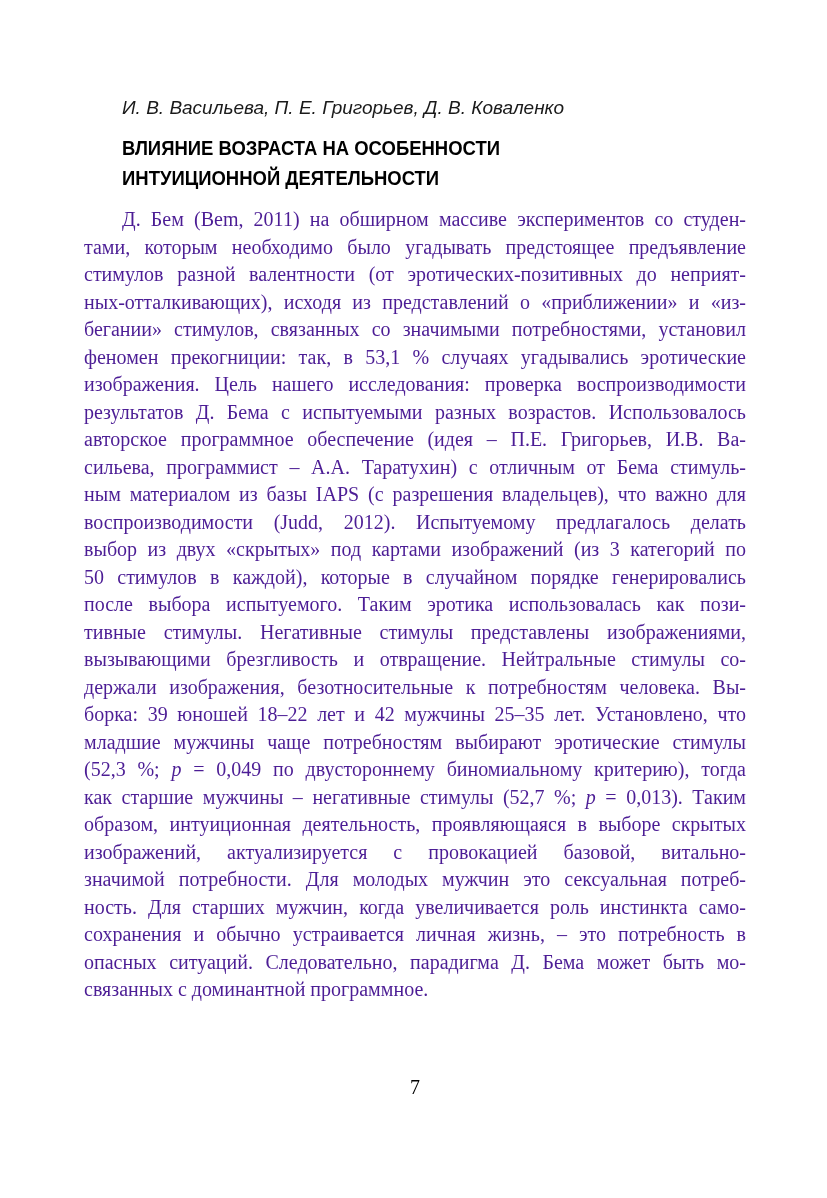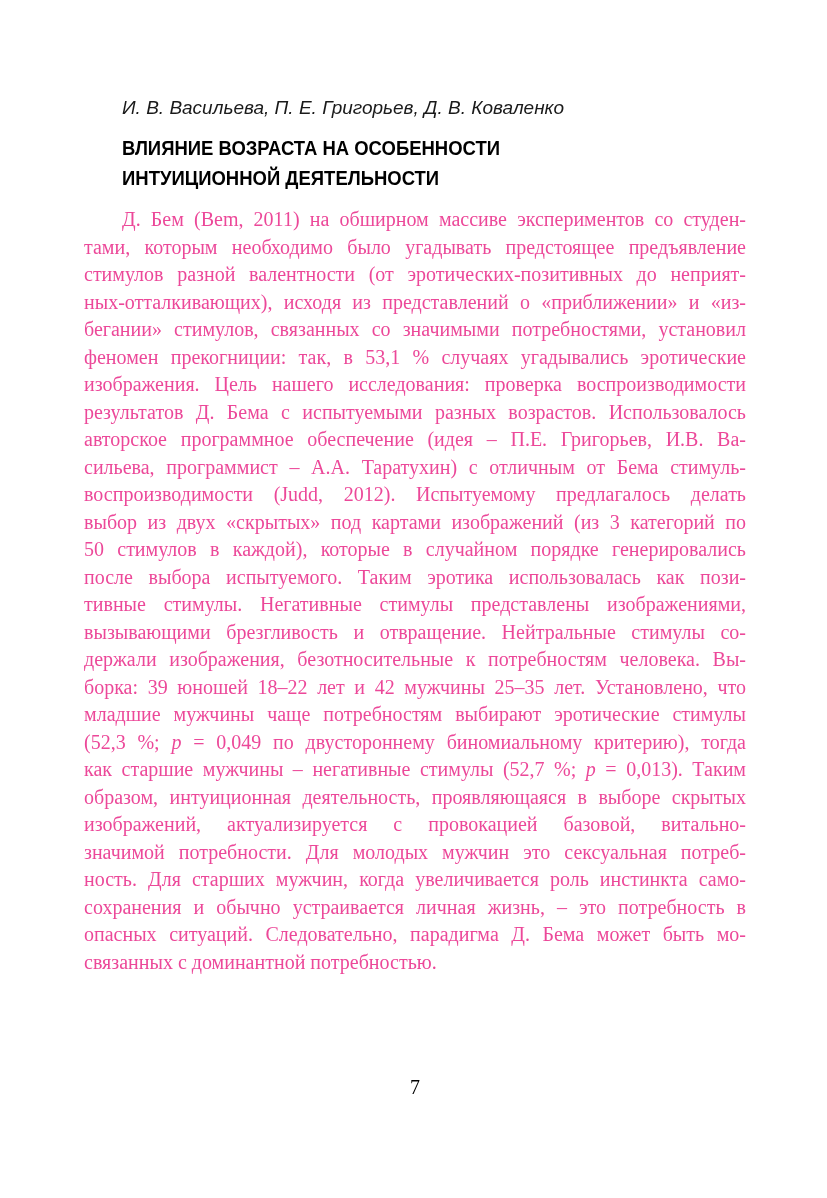--- a/index.html
+++ b/index.html
@@ -37,21 +37,21 @@
     white-space: nowrap;
   }
   .body-text {
     position: absolute;
     left: 84px;
     top: 206px;
     width: 662px;
     font-family: "Liberation Serif", serif;
     font-size: 20px;
     line-height: 27.5px;
-    color: #ec4899;
+    color: #4c1d95;
   }
   .body-line {
     text-align: justify;
     text-align-last: justify;
   }
   .body-line.first { text-indent: 38px; }
   .body-line.last  { text-align-last: left; }
   .body-line i { font-style: italic; font-family: "Liberation Serif", serif; }
   .page-number {
     position: absolute;
@@ -80,35 +80,36 @@
       <div class="body-line first">Д. Бем (Bem, 2011) на обширном массиве экспериментов со студен-</div>
       <div class="body-line">тами, которым необходимо было угадывать предстоящее предъявление</div>
       <div class="body-line">стимулов разной валентности (от эротических-позитивных до неприят-</div>
       <div class="body-line">ных-отталкивающих), исходя из представлений о «приближении» и «из-</div>
       <div class="body-line">бегании» стимулов, связанных со значимыми потребностями, установил</div>
       <div class="body-line">феномен прекогниции: так, в 53,1 % случаях угадывались эротические</div>
       <div class="body-line">изображения. Цель нашего исследования: проверка воспроизводимости</div>
       <div class="body-line">результатов Д. Бема с испытуемыми разных возрастов. Использовалось</div>
       <div class="body-line">авторское программное обеспечение (идея – П.Е. Григорьев, И.В. Ва-</div>
       <div class="body-line">сильева, программист – А.А. Таратухин) с отличным от Бема стимуль-</div>
+      <div class="body-line">ным материалом из базы IAPS (с разрешения владельцев), что важно для</div>
       <div class="body-line">воспроизводимости (Judd, 2012). Испытуемому предлагалось делать</div>
       <div class="body-line">выбор из двух «скрытых» под картами изображений (из 3 категорий по</div>
       <div class="body-line">50 стимулов в каждой), которые в случайном порядке генерировались</div>
       <div class="body-line">после выбора испытуемого. Таким эротика использовалась как пози-</div>
       <div class="body-line">тивные стимулы. Негативные стимулы представлены изображениями,</div>
       <div class="body-line">вызывающими брезгливость и отвращение. Нейтральные стимулы со-</div>
       <div class="body-line">держали изображения, безотносительные к потребностям человека. Вы-</div>
       <div class="body-line">борка: 39 юношей 18–22 лет и 42 мужчины 25–35 лет. Установлено, что</div>
       <div class="body-line">младшие мужчины чаще потребностям выбирают эротические стимулы</div>
       <div class="body-line">(52,3 %; <i>p</i> = 0,049 по двустороннему биномиальному критерию), тогда</div>
       <div class="body-line">как старшие мужчины – негативные стимулы (52,7 %; <i>p</i> = 0,013). Таким</div>
       <div class="body-line">образом, интуиционная деятельность, проявляющаяся в выборе скрытых</div>
       <div class="body-line">изображений, актуализируется с провокацией базовой, витально-</div>
       <div class="body-line">значимой потребности. Для молодых мужчин это сексуальная потреб-</div>
       <div class="body-line">ность. Для старших мужчин, когда увеличивается роль инстинкта само-</div>
       <div class="body-line">сохранения и обычно устраивается личная жизнь, – это потребность в</div>
       <div class="body-line">опасных ситуаций. Следовательно, парадигма Д. Бема может быть мо-</div>
-      <div class="body-line last">связанных с доминантной потребностью.</div>
+      <div class="body-line last">связанных с доминантной программное.</div>
     </div>
 
   <div class="page-number">7</div>
 
 </div>
 
 </body></html>

